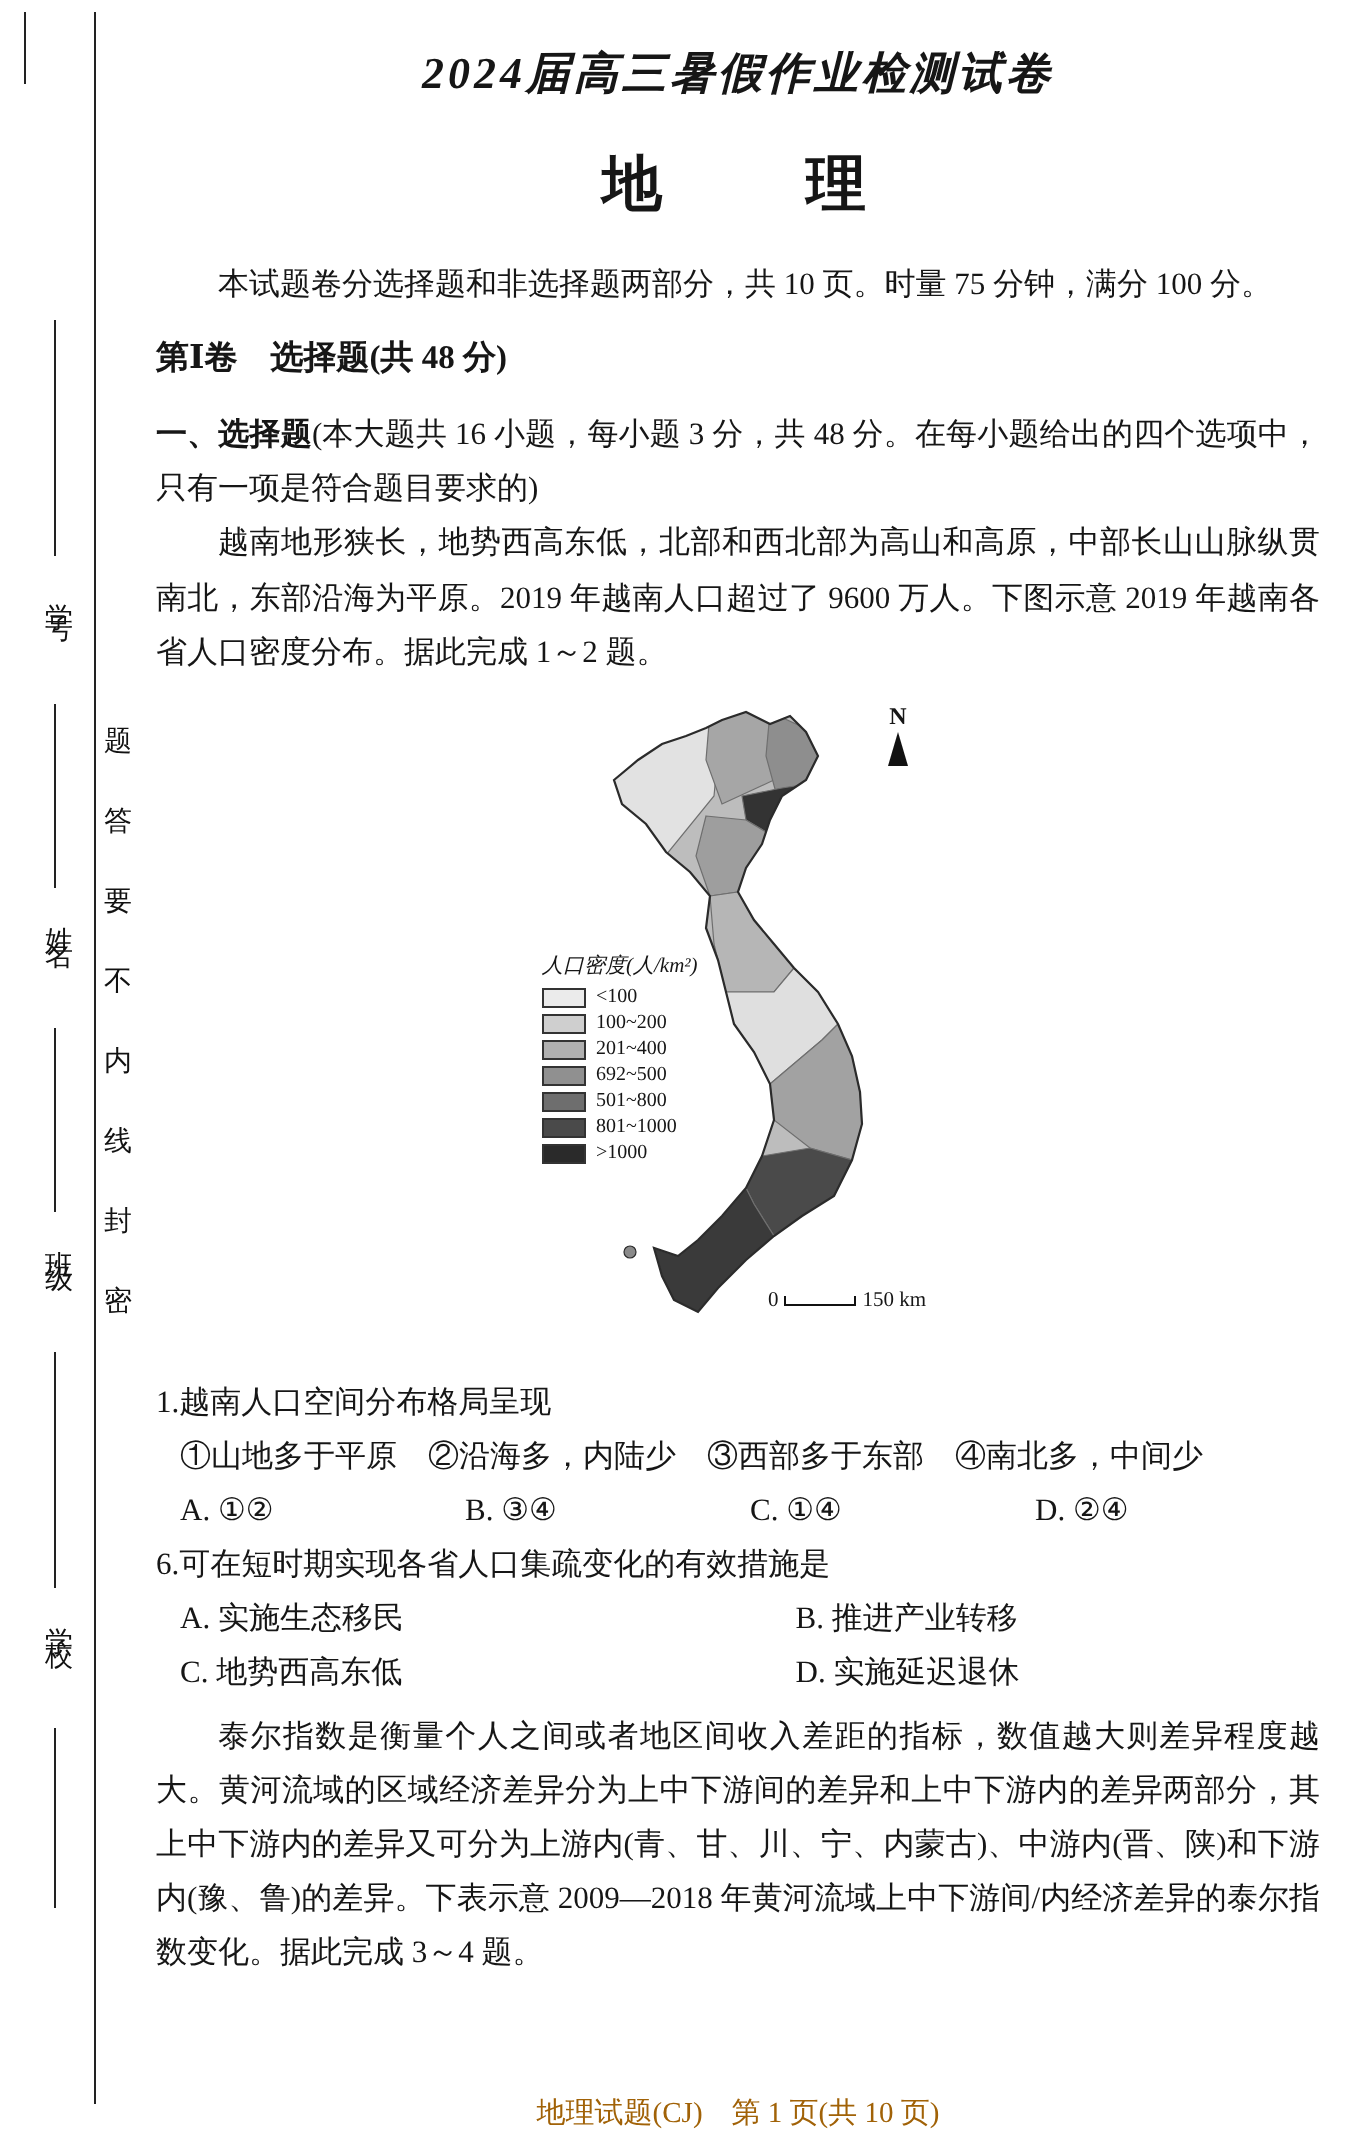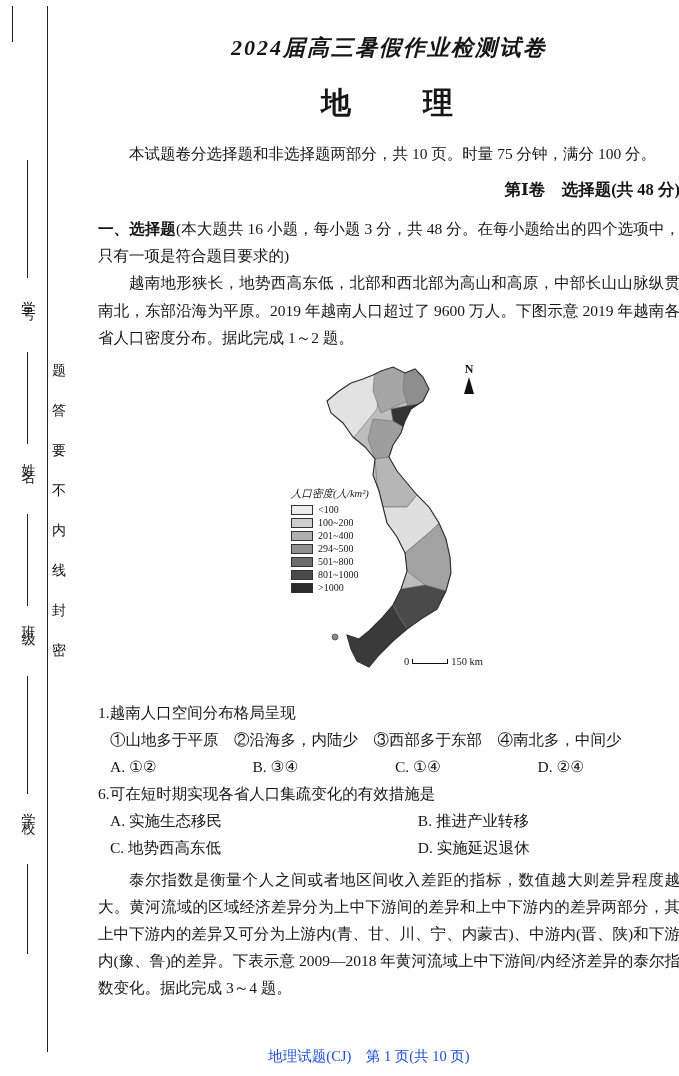--- a/index.html
+++ b/index.html
@@ -14,33 +14,33 @@
   .corner-line { position:absolute; left:12px; top:6px; height:36px; border-left:1.5px solid #222; }
   .binding-line { position:absolute; left:47px; top:6px; height:1046px; border-left:1.5px solid #222; }
   .field-line { position:absolute; left:27px; border-left:1px solid #222; width:0; }
   .margin-field {
     position:absolute; left:19px; writing-mode:vertical-rl; text-orientation:upright;
     font-size:14px; letter-spacing:7px; color:#111;
   }
   .seal-char { position:absolute; left:52px; font-size:14px; color:#111; }
 
   
-  .content { position:absolute; left:78px; top:17px; width:582px;margin-left:20px; }
+  .content { position:absolute; left:78px; top:6px; width:582px; }
   .exam-title {
     margin-top:16px; text-align:center; font-size:22px; font-weight:700;
     font-style:italic; letter-spacing:2px;
   }
   .subject-title { margin-top:20px; text-align:center; font-size:30px; font-weight:700; letter-spacing:4px; }
   .score-row { margin-top:40px; display:flex; justify-content:flex-end; align-items:flex-end; padding-right:2px; }
   .score-label { font-weight:700; font-size:16.5px; }
   .score-line { display:inline-block; width:92px; height:19px; border-bottom:1.5px solid #161616; margin-left:2px; }
   p.body-text { font-size:15.5px; line-height:1.75; text-align:justify; }
   .indent { text-indent:2em; }
   .intro { margin-top:16px; }
-  .volume-header { margin-top:12px; text-align:right; font-size:16.5px; font-weight:700; }
+  .volume-header { margin-top:12px; text-align:left; font-size:16.5px; font-weight:700; }
   .section-instructions { margin-top:14px; }
   .lead-bold { font-weight:700; }
 
   
   .map-figure { position:relative; width:200px; height:332px; margin:10px auto 6px auto; }
   .map-svg { position:absolute; left:0; top:0; }
   .north-arrow { position:absolute; top:2px; right:10px; width:20px; text-align:center; }
   .north-label { font-size:12px; font-weight:700; display:block; line-height:1; }
   .north-triangle { width:0; height:0; margin:2px auto 0 auto;
     border-left:5px solid transparent; border-right:5px solid transparent; border-bottom:17px solid #111; }
@@ -56,21 +56,21 @@
   .q-block { font-size:15.5px; line-height:1.75; }
   .q-stem { }
   .q-suboptions { padding-left:12px; }
   .choices-flex { display:flex; padding-left:12px; }
   .choices-flex span { flex:1 1 0; }
   .choices-grid { display:grid; grid-template-columns:54% 46%; padding-left:12px; }
   .passage-theil { margin-top:4px; }
 
   .page-footer {
     position:absolute; left:78px; bottom:10px; width:582px;
-    text-align:center; font-size:14.5px; color:#1d4ed8;
+    text-align:center; font-size:14.5px; color:#a16207;
   }
 </style>
 </head>
 <body>
 
 <div class="page">
 
   <div class="corner-line"></div>
   <div class="binding-line"></div>
 
@@ -146,21 +146,21 @@
         <div class="legend-row">
           <span class="legend-swatch" style="background-color: rgb(207, 207, 207);"></span>
           <span class="legend-label">100~200</span>
         </div>
         <div class="legend-row">
           <span class="legend-swatch" style="background-color: rgb(176, 176, 176);"></span>
           <span class="legend-label">201~400</span>
         </div>
         <div class="legend-row">
           <span class="legend-swatch" style="background-color: rgb(144, 144, 144);"></span>
-          <span class="legend-label">294~500</span>
+          <span class="legend-label">692~500</span>
         </div>
         <div class="legend-row">
           <span class="legend-swatch" style="background-color: rgb(110, 110, 110);"></span>
           <span class="legend-label">501~800</span>
         </div>
         <div class="legend-row">
           <span class="legend-swatch" style="background-color: rgb(74, 74, 74);"></span>
           <span class="legend-label">801~1000</span>
         </div>
         <div class="legend-row">

